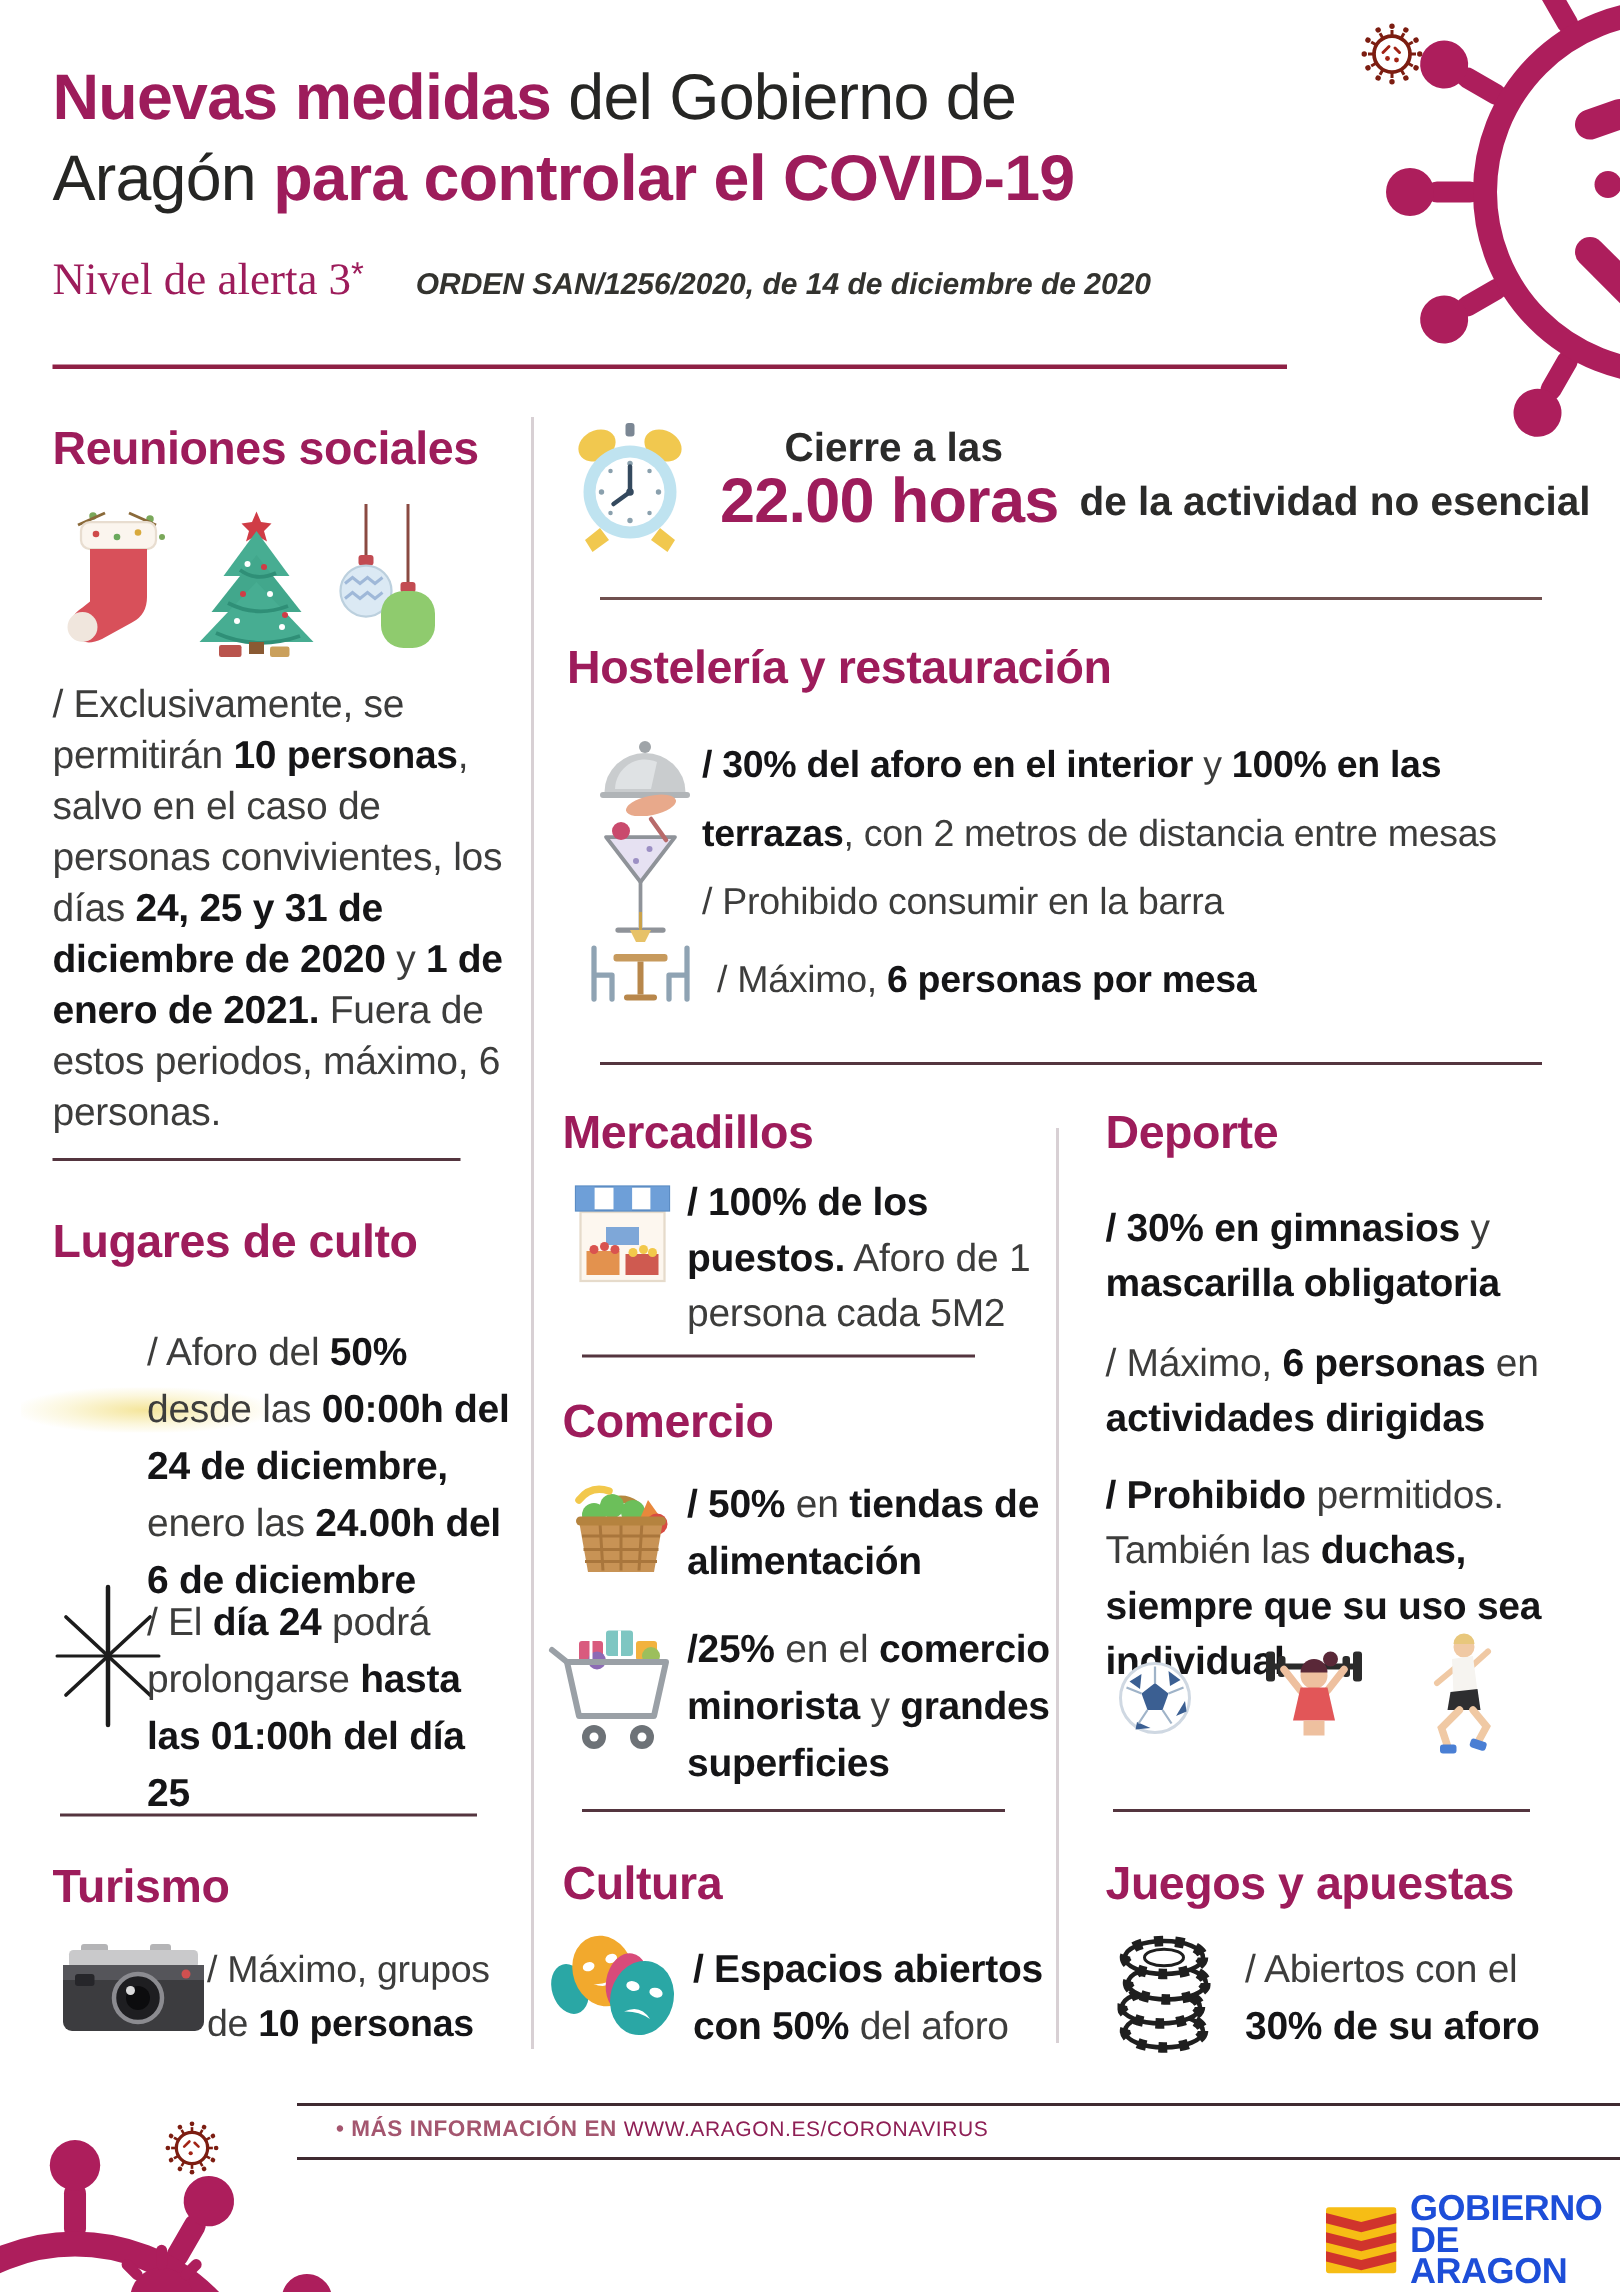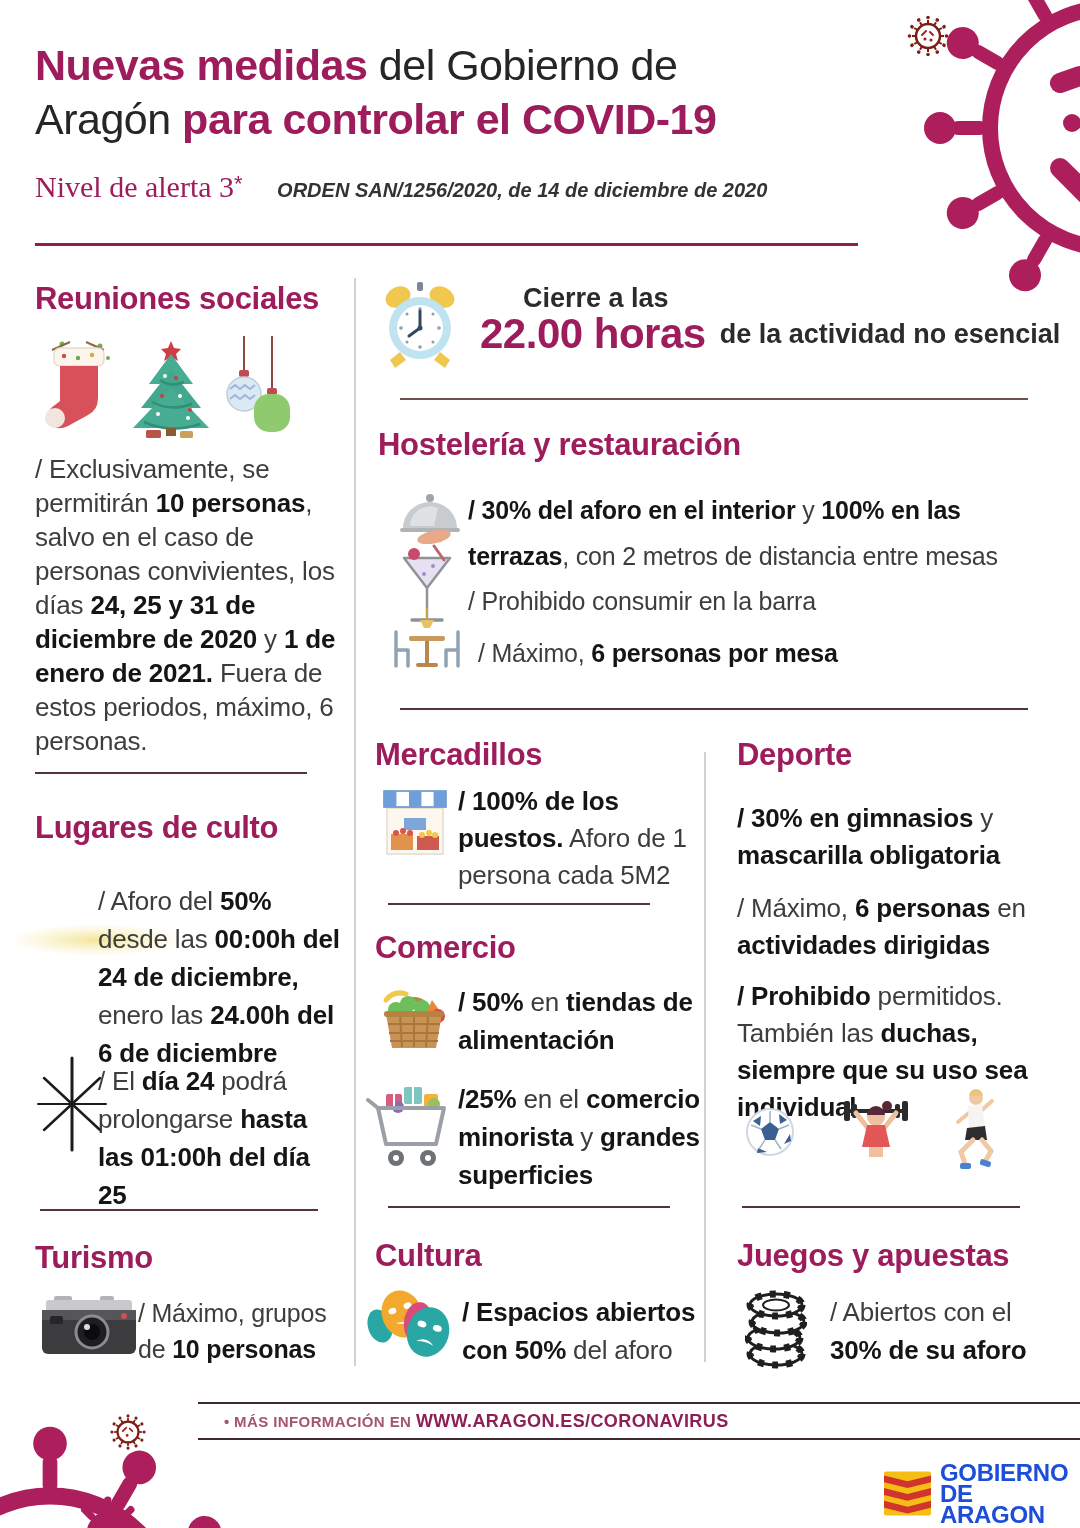--- a/index.html
+++ b/index.html
@@ -24,21 +24,21 @@
   .vr{background:#d8d0d4;width:2px;}
   .title{font-size:43px;line-height:54px;color:#262624;font-weight:500;letter-spacing:-0.5px;}
   .title .accent{font-weight:800;}
   .alert-level{font-size:30px;color:var(--magenta);font-weight:400;font-family:Liberation Serif, serif;}
   .alert-sup{font-size:22px;vertical-align:super;color:var(--magenta);}
   .order{font-size:20px;font-style:italic;font-weight:700;color:#33332f;margin-left:30px;}
   .closing-pre{font-size:27px;font-weight:700;color:#2b2b2a;}
   .closing-time{font-size:42px;font-weight:800;color:var(--magenta);letter-spacing:-0.5px;}
   .closing-post{font-size:27px;font-weight:700;color:#2b2b2a;}
   .f-pre{color:#a4566f;font-weight:700;font-size:15px;letter-spacing:.4px;}
-  .f-url{color:#8e1f55;font-weight:700;font-size:18px;letter-spacing:.4px;}
+  .f-url{color:#8e1f55;font-weight:400;font-size:14px;letter-spacing:.4px;}
   .logo-text{font-size:24px;line-height:21px;font-weight:700;color:#1d4ed8;letter-spacing:-0.3px;}
   .candle{background:radial-gradient(ellipse at center, rgba(244,228,150,0.95) 0%, rgba(250,243,205,0.7) 45%, rgba(255,255,255,0) 75%);}
 </style>
 </head>
 <body>
 
 <div id="page">
 
   <svg class="abs" style="left:905px;top:13px;" width="46" height="46" viewBox="0 0 46 46">
     <g stroke="#7c1d11" fill="#7c1d11">

